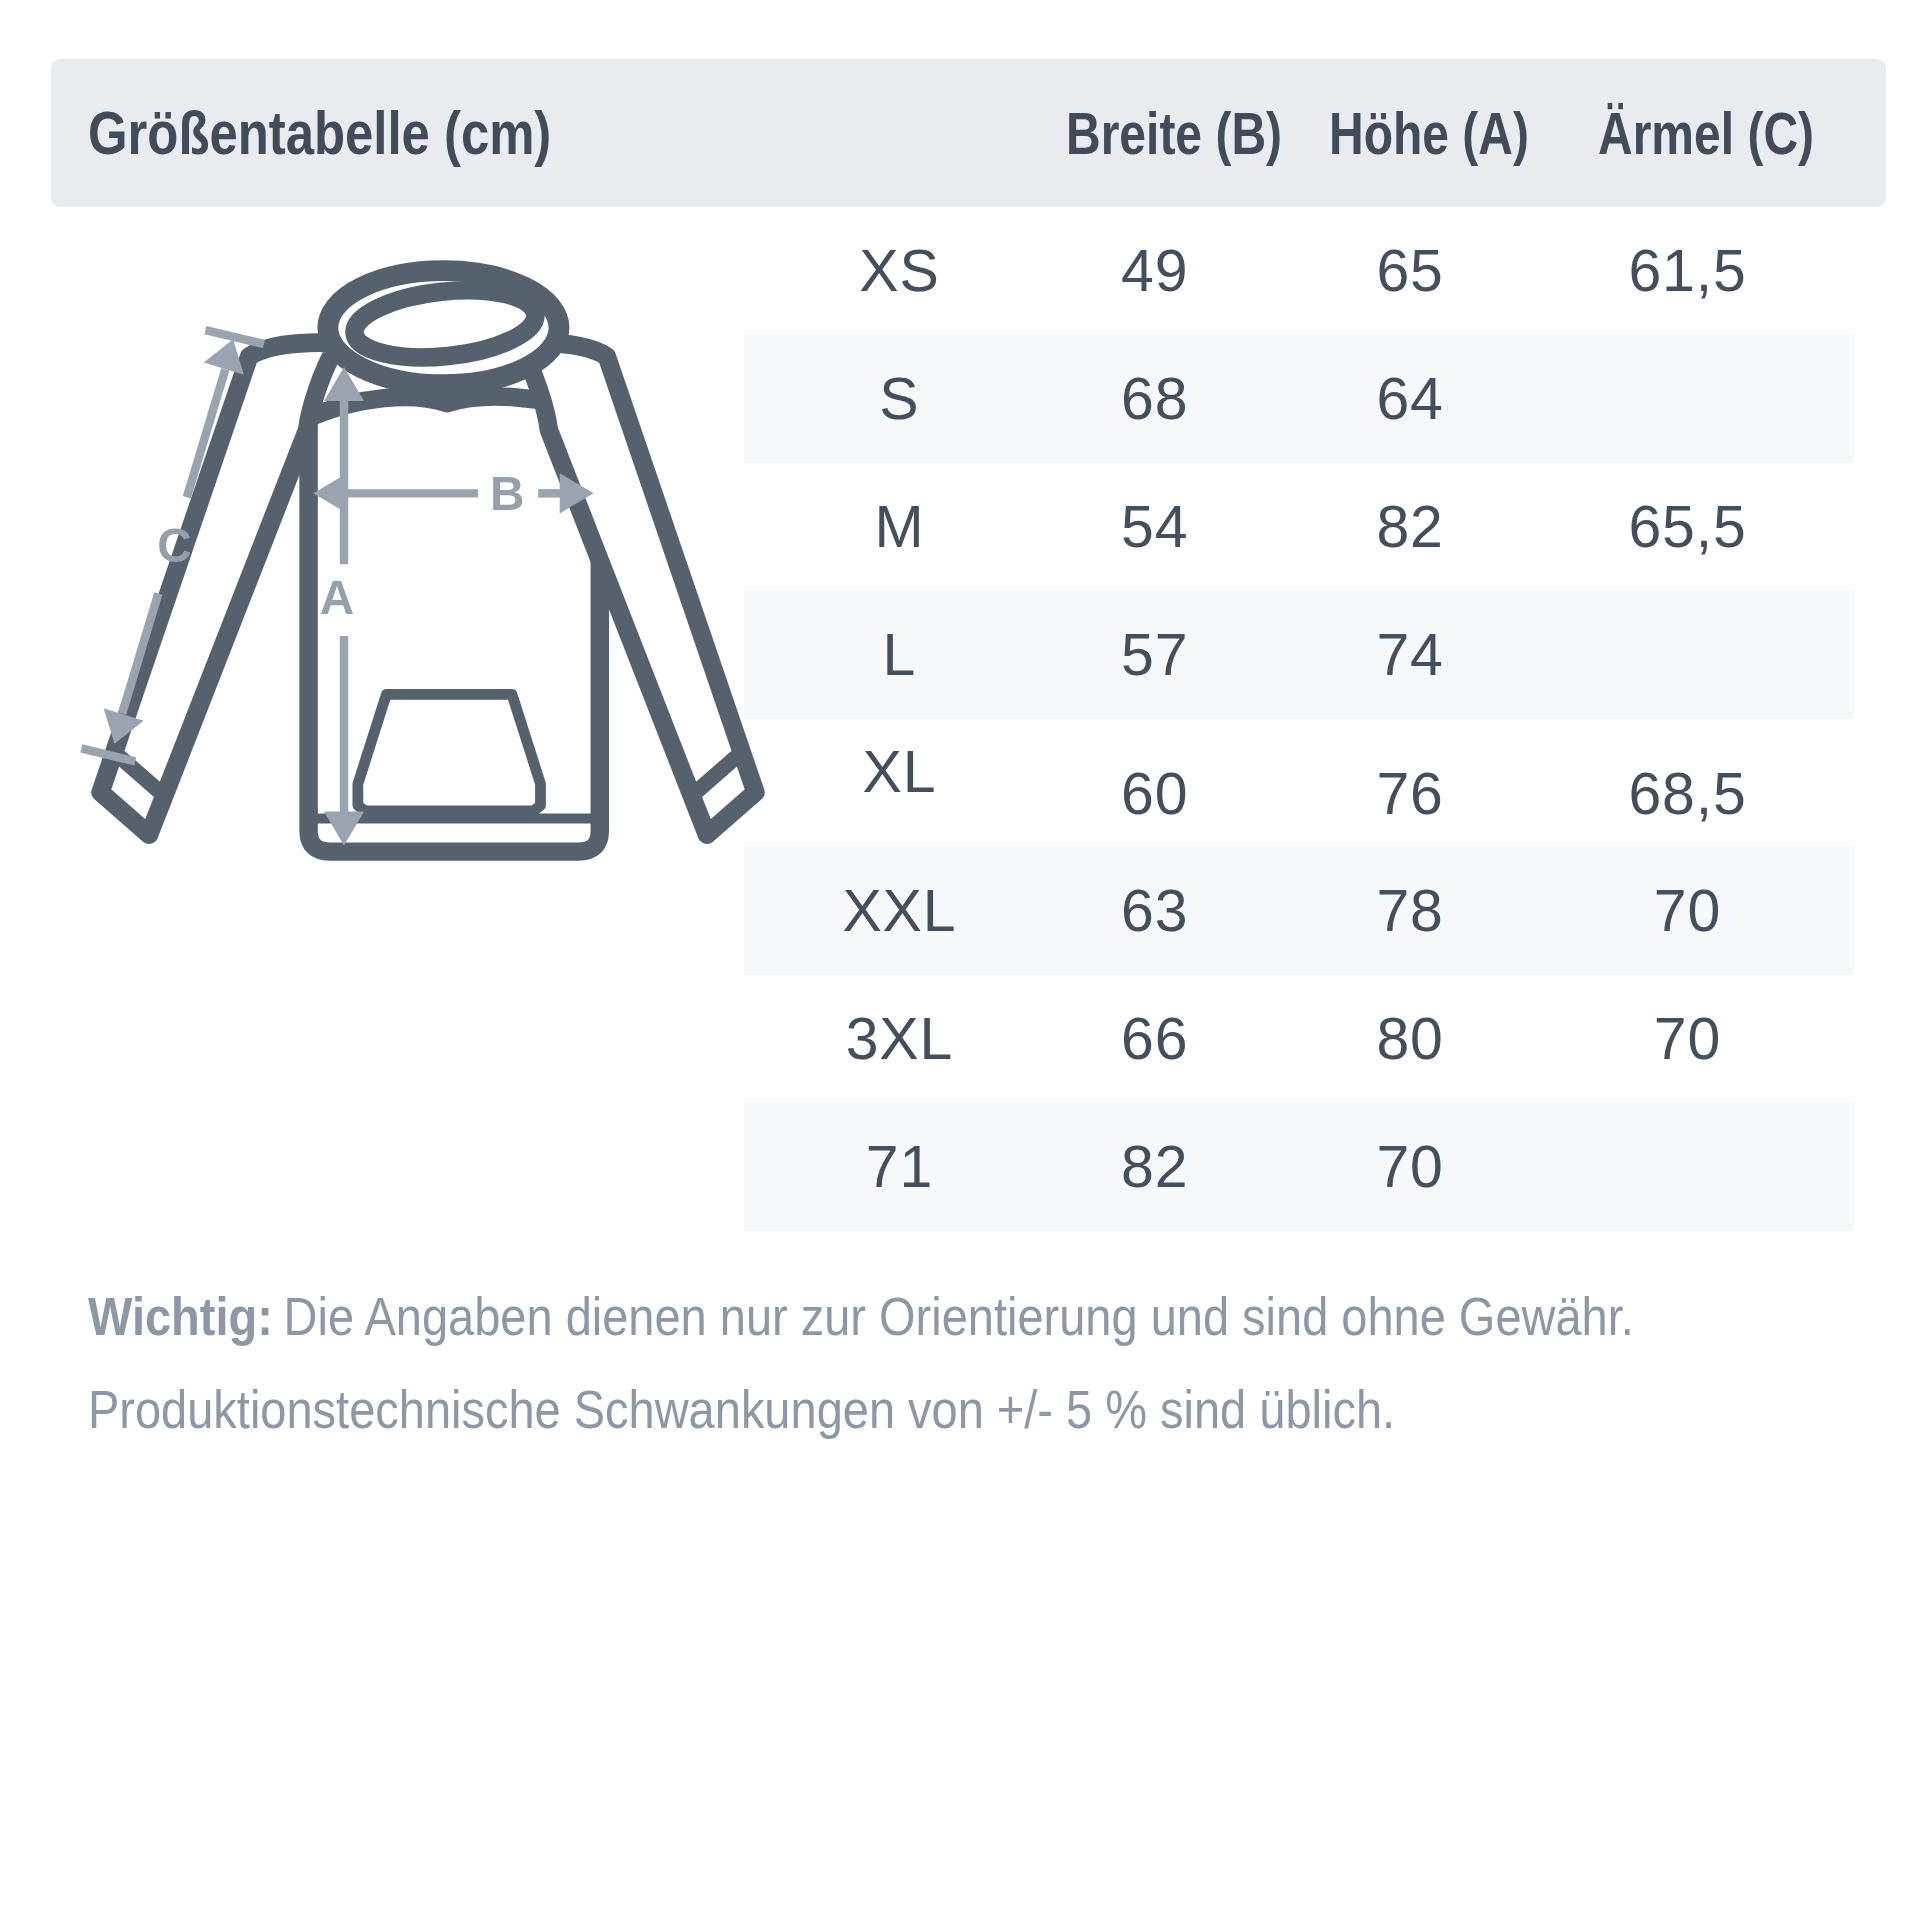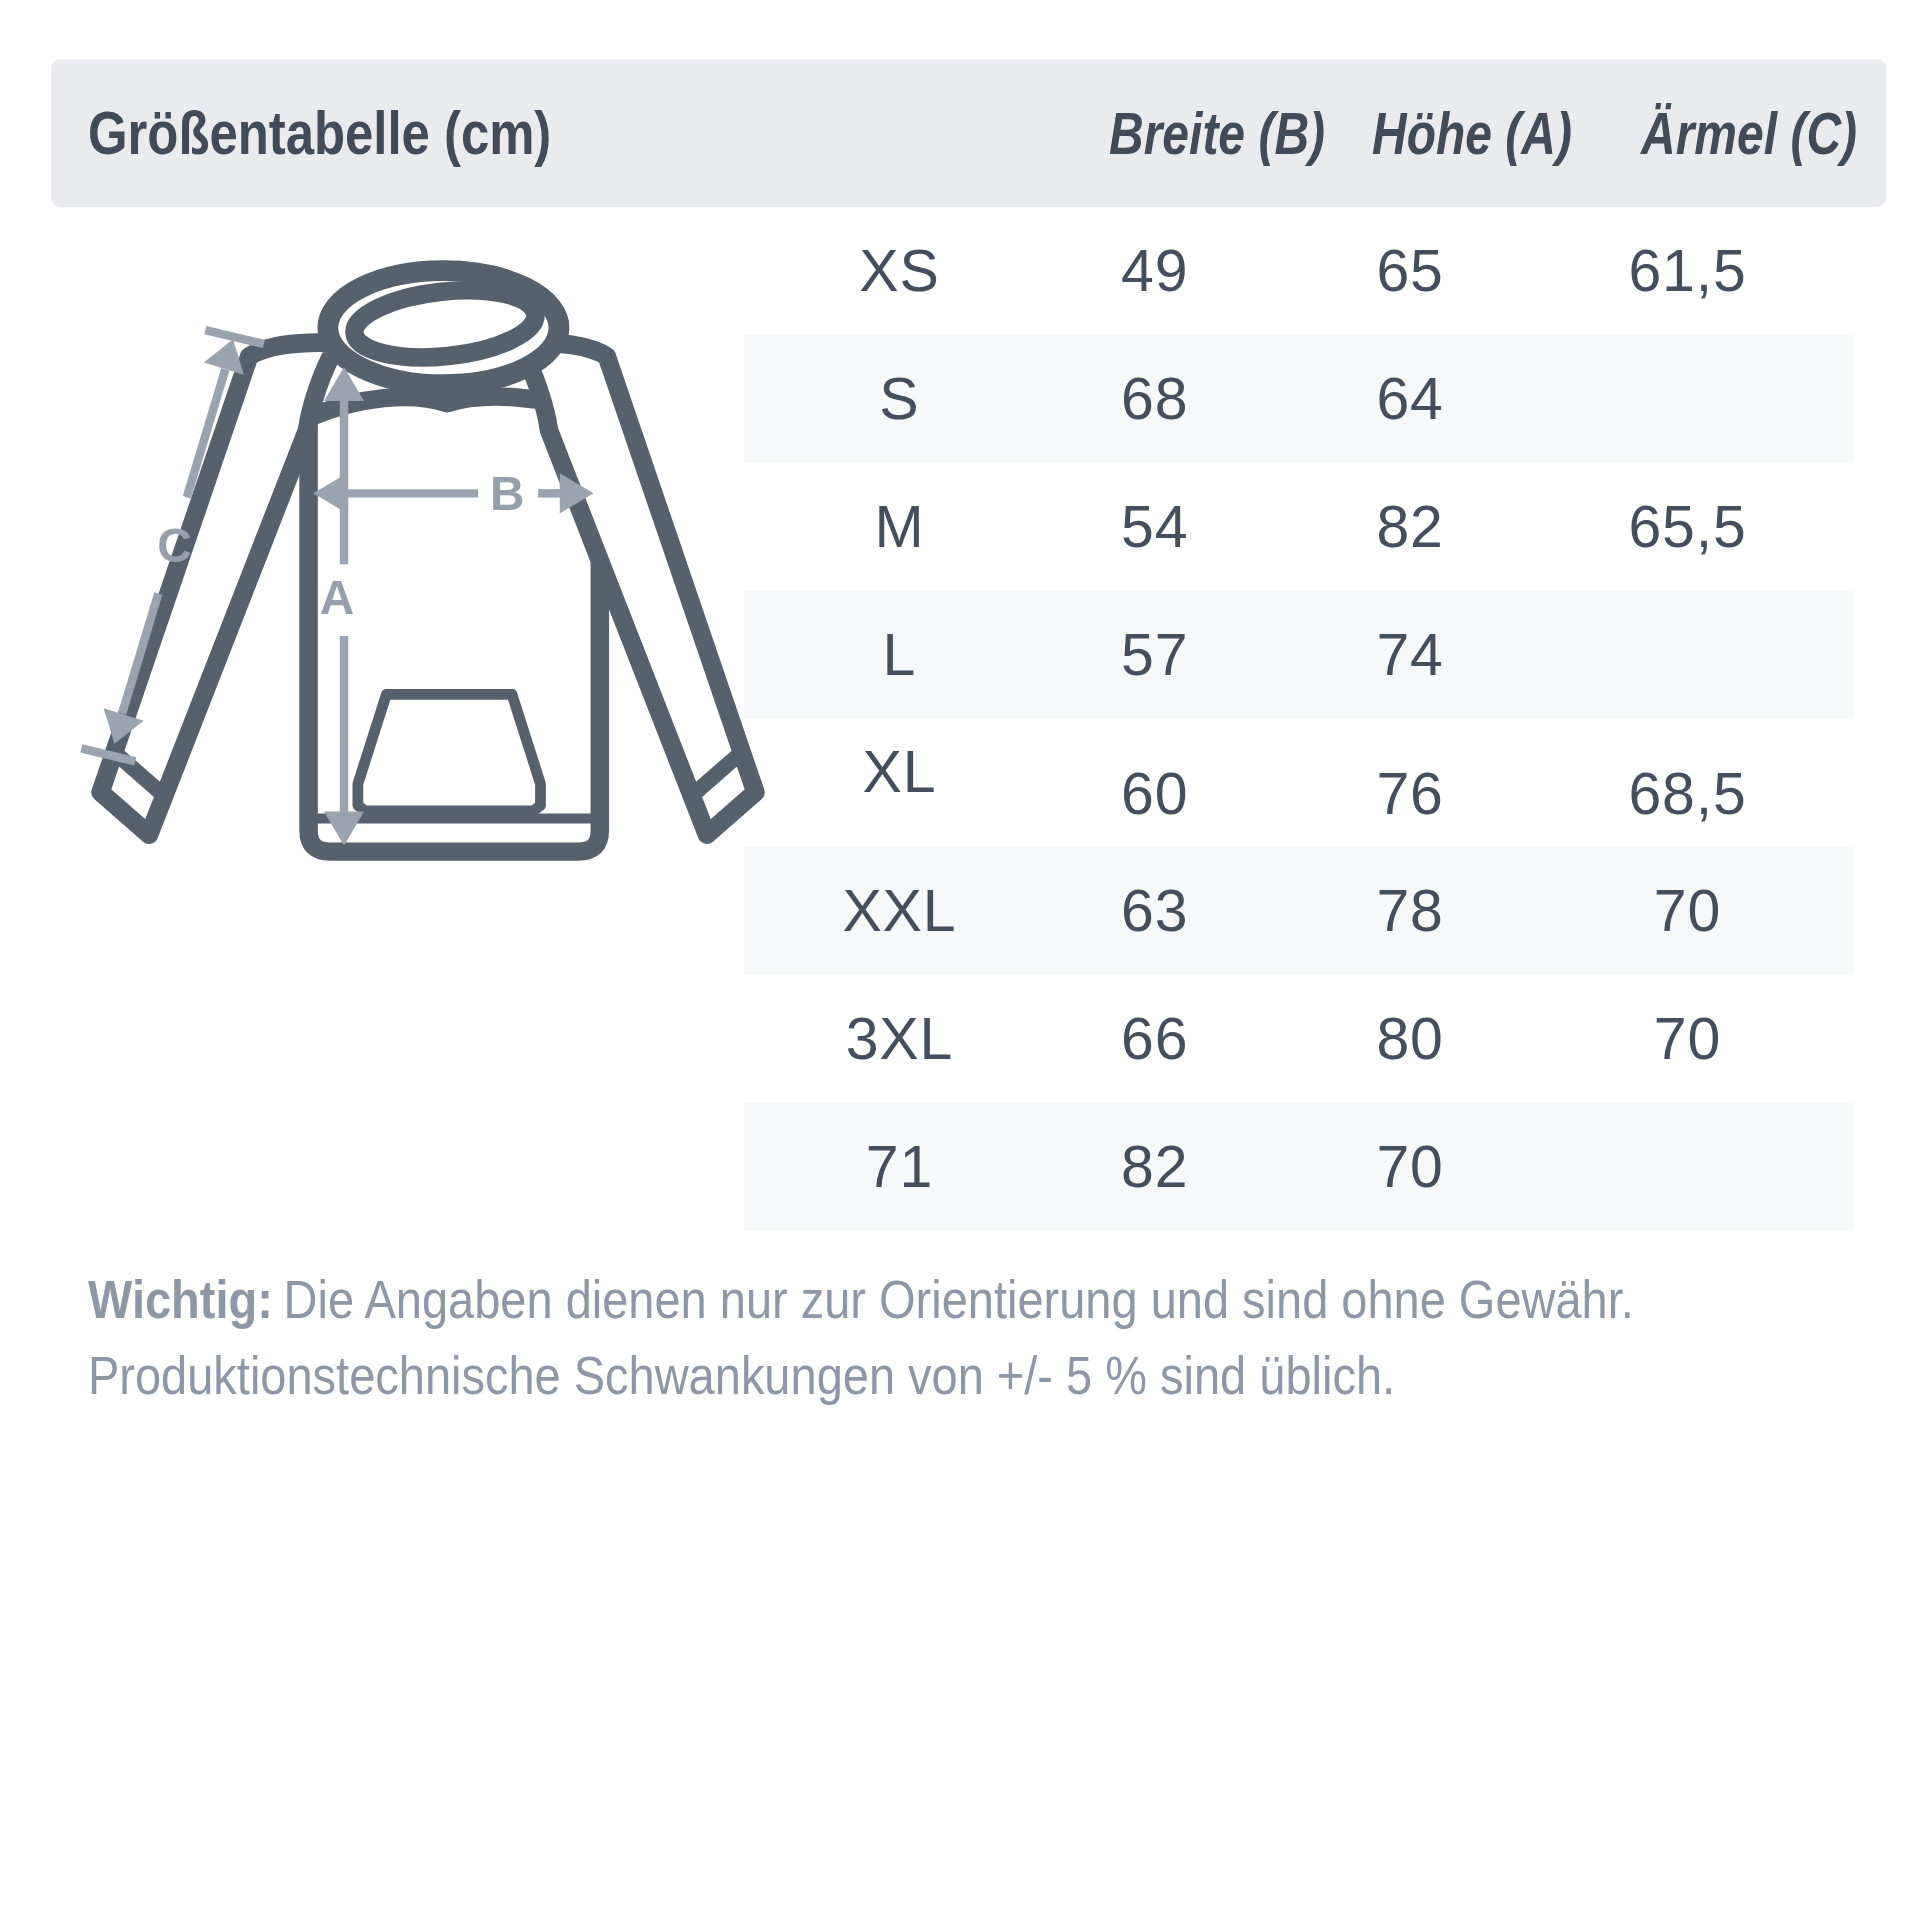--- a/index.html
+++ b/index.html
@@ -22,22 +22,22 @@
     position:absolute;left:51px;top:59px;width:1835px;height:148px;
     background:var(--header-bg);
     border-radius:9px;
   }
   .page-title{
     position:absolute;left:37px;top:0;height:148px;line-height:148px;
     font-size:62px;font-weight:bold;color:var(--heading);white-space:nowrap;
     transform:scaleX(.82);transform-origin:0 50%;
   }
   .header-grid{
-    position:absolute;left:755px;top:0;width:1110px;height:148px;
-    display:grid;grid-template-columns:28% 18% 28% 22%;font-style:italic;
+    position:absolute;left:712px;top:0;width:1110px;height:148px;
+    display:grid;grid-template-columns:28% 18% 28% 22%;
   }
   .hcell{
     display:flex;align-items:center;justify-content:center;
     font-size:60px;font-weight:bold;color:var(--heading);
   }
   .hcell .condensed{display:inline-block;transform:scaleX(.8);white-space:nowrap;}
   
   .size-table{position:absolute;left:744px;top:207px;width:1110px;}
   .trow{
     display:grid;grid-template-columns:28% 18% 28% 22%;height:128px;
@@ -54,21 +54,21 @@
   .diagram svg{display:block;width:100%;height:100%;}
   .diagram text{
     font-family:"Liberation Sans",sans-serif;font-size:62px;font-weight:bold;
     fill:var(--arrow-label);text-anchor:middle;
   }
   
   .note{
     position:absolute;left:88px;top:1261px;width:1834px;
     font-size:54px;line-height:76px;color:var(--note-text);
   }
-  .note-line{display:block;white-space:nowrap;}
+  .note-line{display:block;white-space:nowrap;margin-top:17px;}
   .note-line .scale-wrap{display:inline-block;transform:scaleX(.87);transform-origin:0 50%;white-space:nowrap;}
   .note-bold{font-weight:bold;margin-right:12.3px;}
 </style>
 </head>
 <body>
 
 <div class="header-bar">
   <div class="page-title">Größentabelle (cm)</div>
   <div class="header-grid">
     <div class="hcell"></div>

